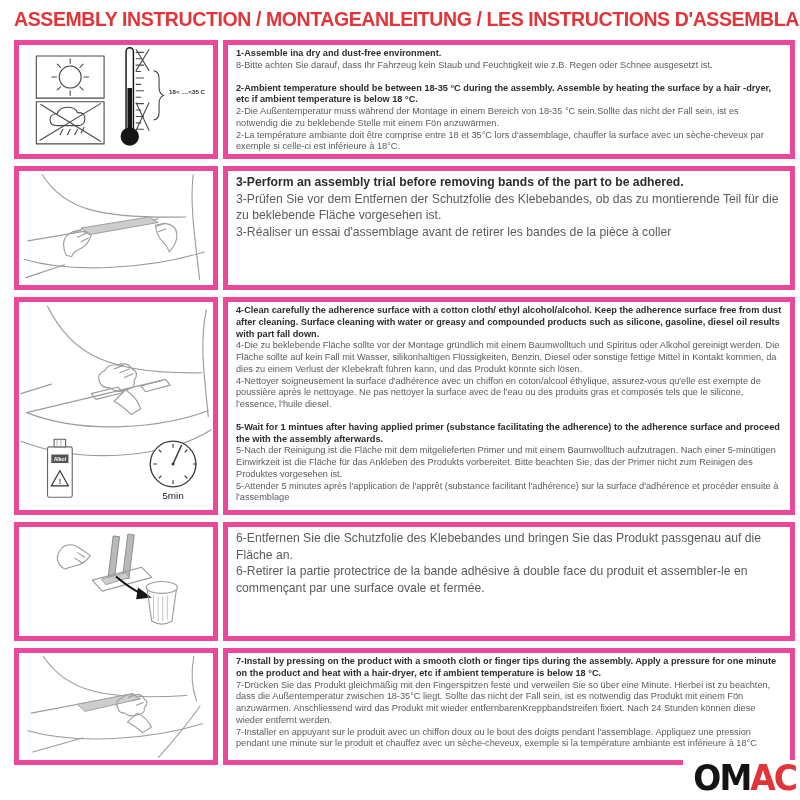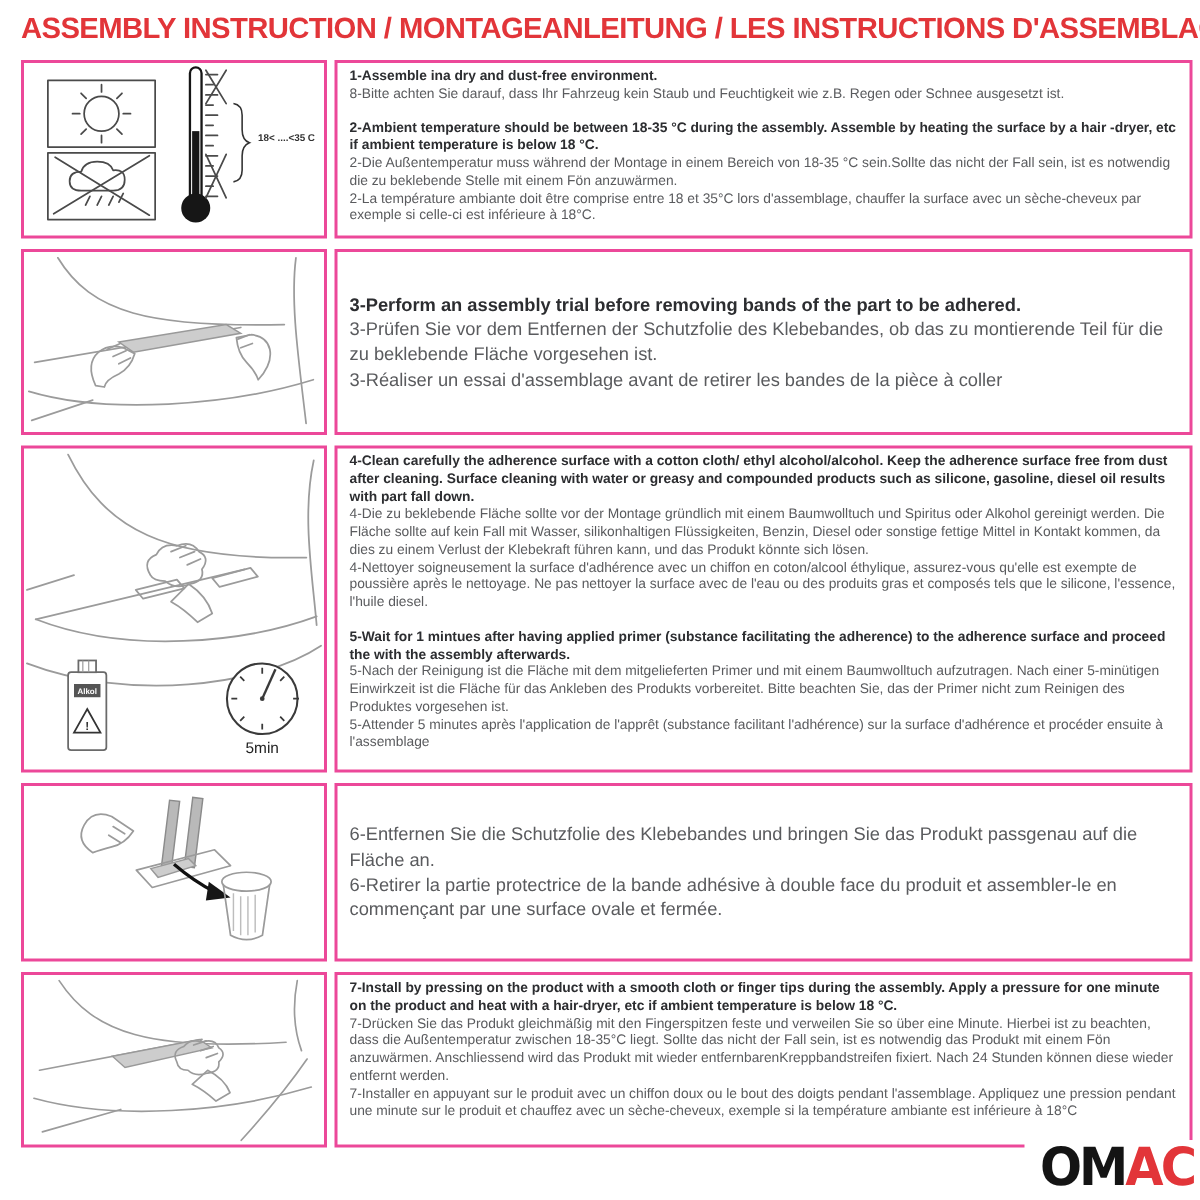--- a/index.html
+++ b/index.html
@@ -15,38 +15,38 @@
   .title{
     margin:2px 0 9px 0;
     font-size:19.5px;
     font-weight:bold;
     letter-spacing:-0.4px;
     color:#e23539;
     text-align:center;
     white-space:nowrap;
   }
   .row{display:flex;gap:5px;margin-bottom:7px;}
-  .cell{border:2px solid #ec4899;background:#fff;box-sizing:border-box;}
+  .cell{border:5px solid #ec4899;background:#fff;box-sizing:border-box;}
   .illus{flex:0 0 204px;width:204px;overflow:hidden;}
   .illus svg{display:block;width:100%;height:100%;}
   .txt{
     flex:1;
     padding:3px 8px;
     font-size:9.2px;
     line-height:1.28;
     color:#5a5b5e;
     overflow:hidden;
   }
   .txt p{margin:0;}
   .head{font-weight:bold;color:#2c2d30;}
   .gap{margin-top:11px !important;}
   .big .txt{
     font-size:12.2px;
     line-height:1.36;
-    display:flex;flex-direction:column;justify-content:center;
+    display:flex;flex-direction:column;
   }
   .r1{height:119px}.r2{height:124px}.r3{height:218px}.r4{height:119px}.r5{height:117px}
   
   .art{stroke:#9b9b9b;fill:none;stroke-width:1.2;stroke-linecap:round;stroke-linejoin:round;}
   .artfill{fill:#cdcdcd;stroke:#999;stroke-width:1;}
   .dark{stroke:#4a4a4a;fill:none;stroke-width:1.2;stroke-linecap:round;stroke-linejoin:round;}
   .ink{fill:#161616;}
   .svgtxt{font-family:"Liberation Sans",sans-serif;fill:#333;}
   
   .logo{

